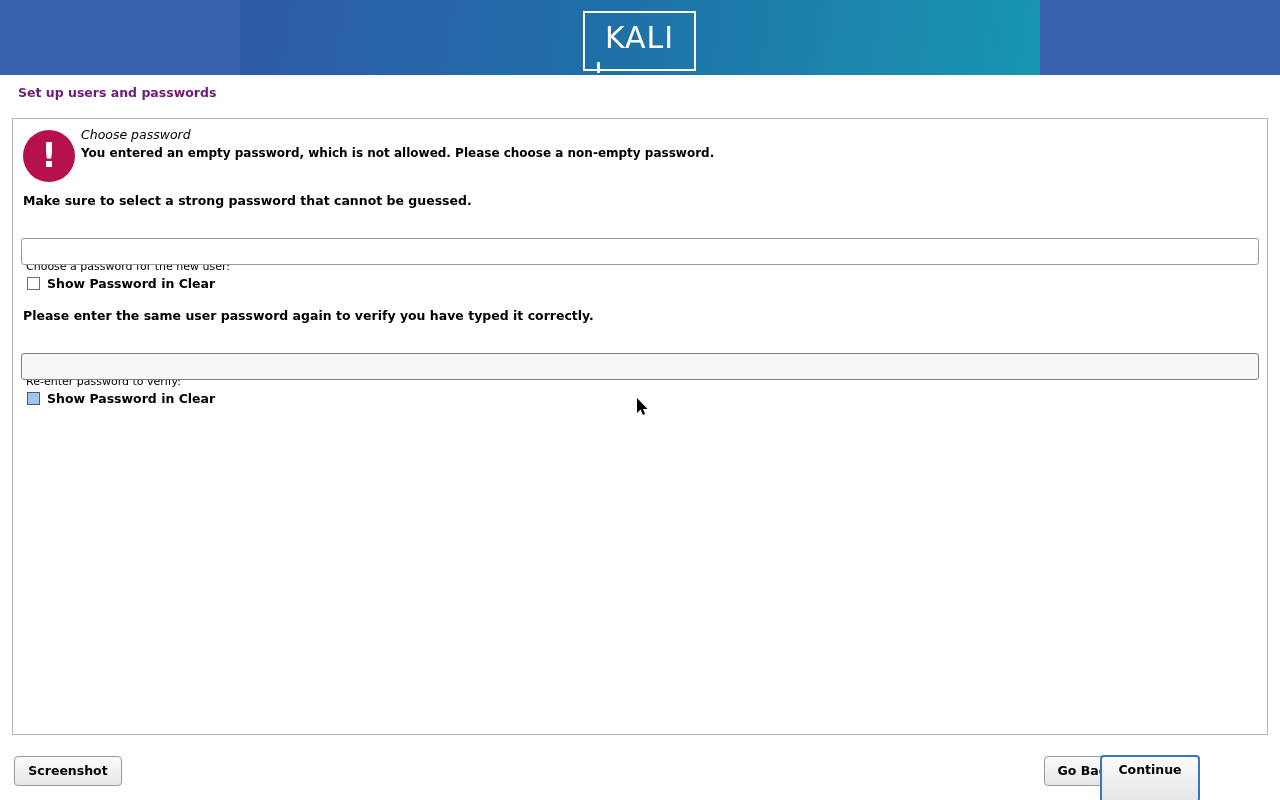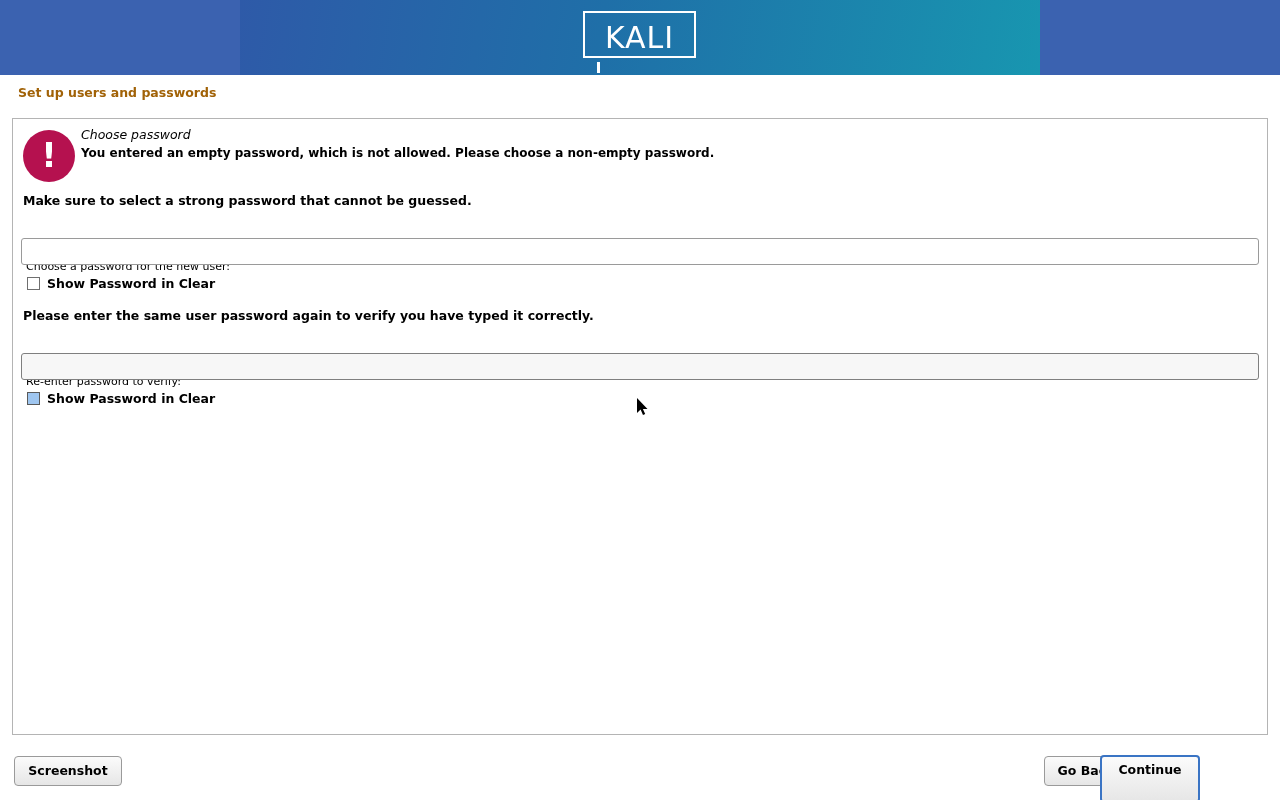--- a/index.html
+++ b/index.html
@@ -38,21 +38,21 @@
     position: absolute;
     left: 1040px; top: 0;
     width: 240px; height: 75px;
     background: #3b62b0;
   }
   .kali-logo {
     position: absolute;
     left: 583px;
     top: 11px;
     width: 113px;
-    height: 47px;
+    height: 60px;
     border: 2px solid #ffffff;
     box-sizing: border-box;
     color: #ffffff;
     font-family: "DejaVu Sans", sans-serif;
     font-size: 30px;
     letter-spacing: 1px;
     line-height: 49px;
     text-align: center;
   }
   .kali-tail {
@@ -64,21 +64,21 @@
     background: #ffffff;
   }
 
   
   .page-title {
     position: absolute;
     left: 18px;
     top: 85px;
     font-size: 12.5px;
     font-weight: bold;
-    color: #a16207;
+    color: #701a75;
   }
 
   
   .panel {
     position: absolute;
     left: 12px;
     top: 118px;
     width: 1256px;
     height: 617px;
     border: 1px solid #b4b4b4;

